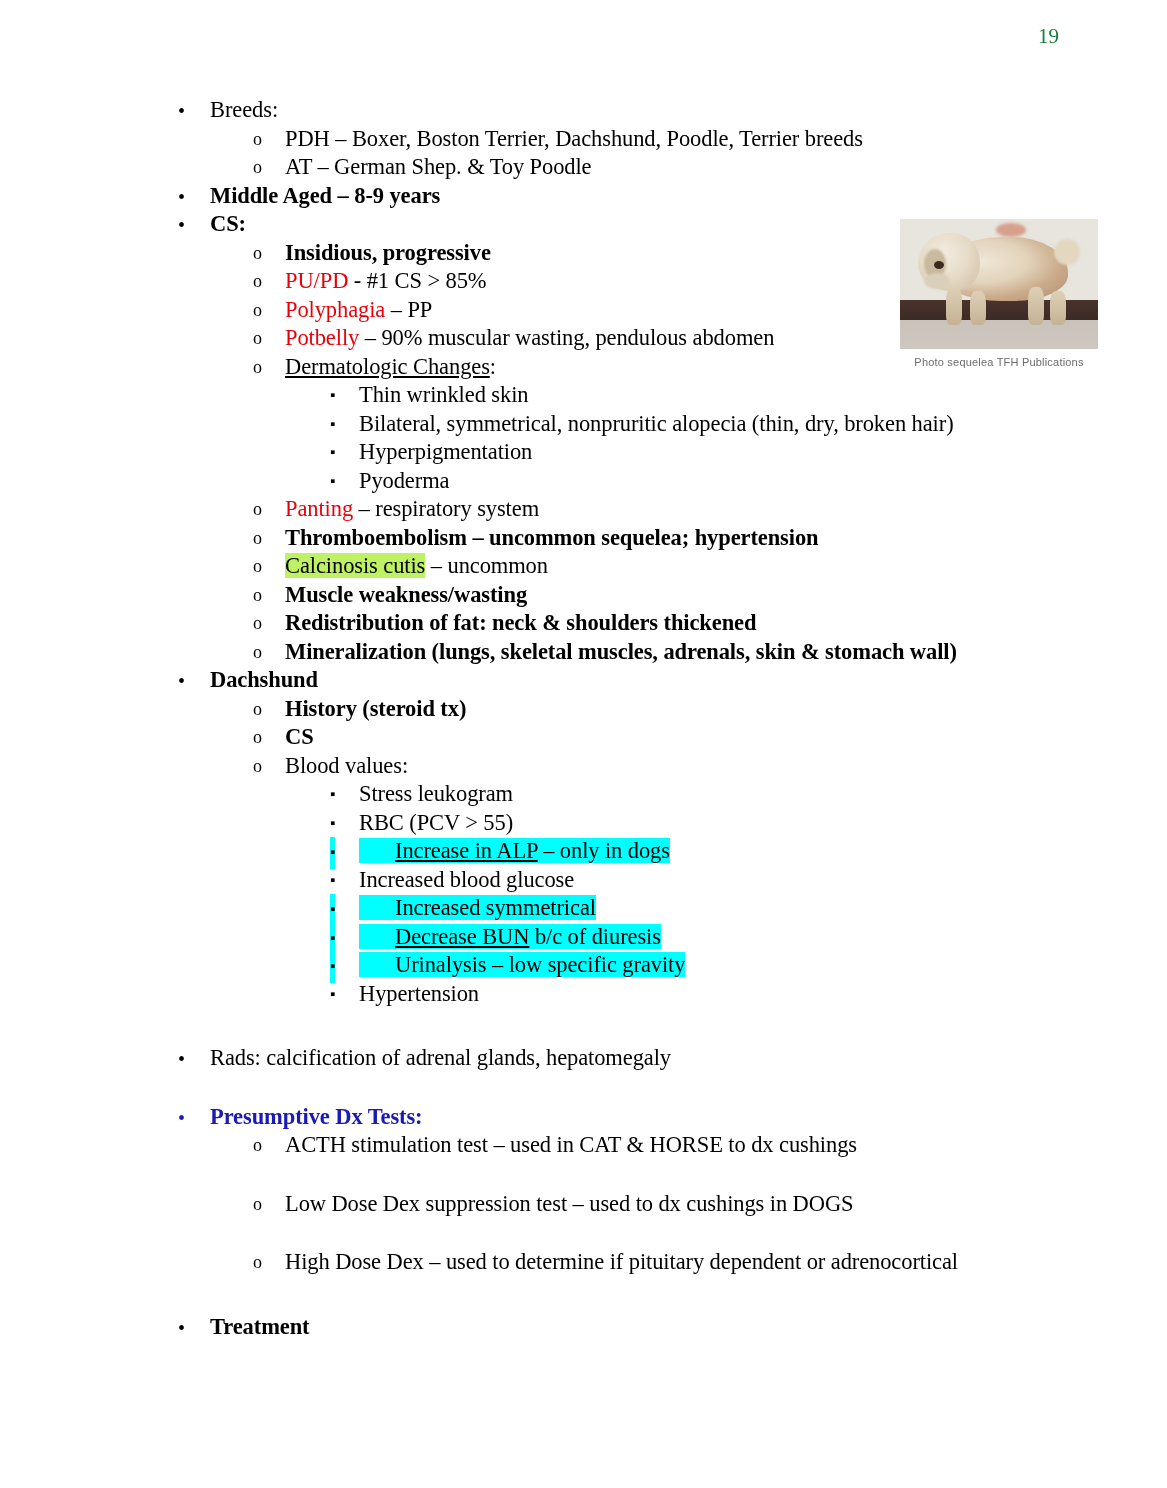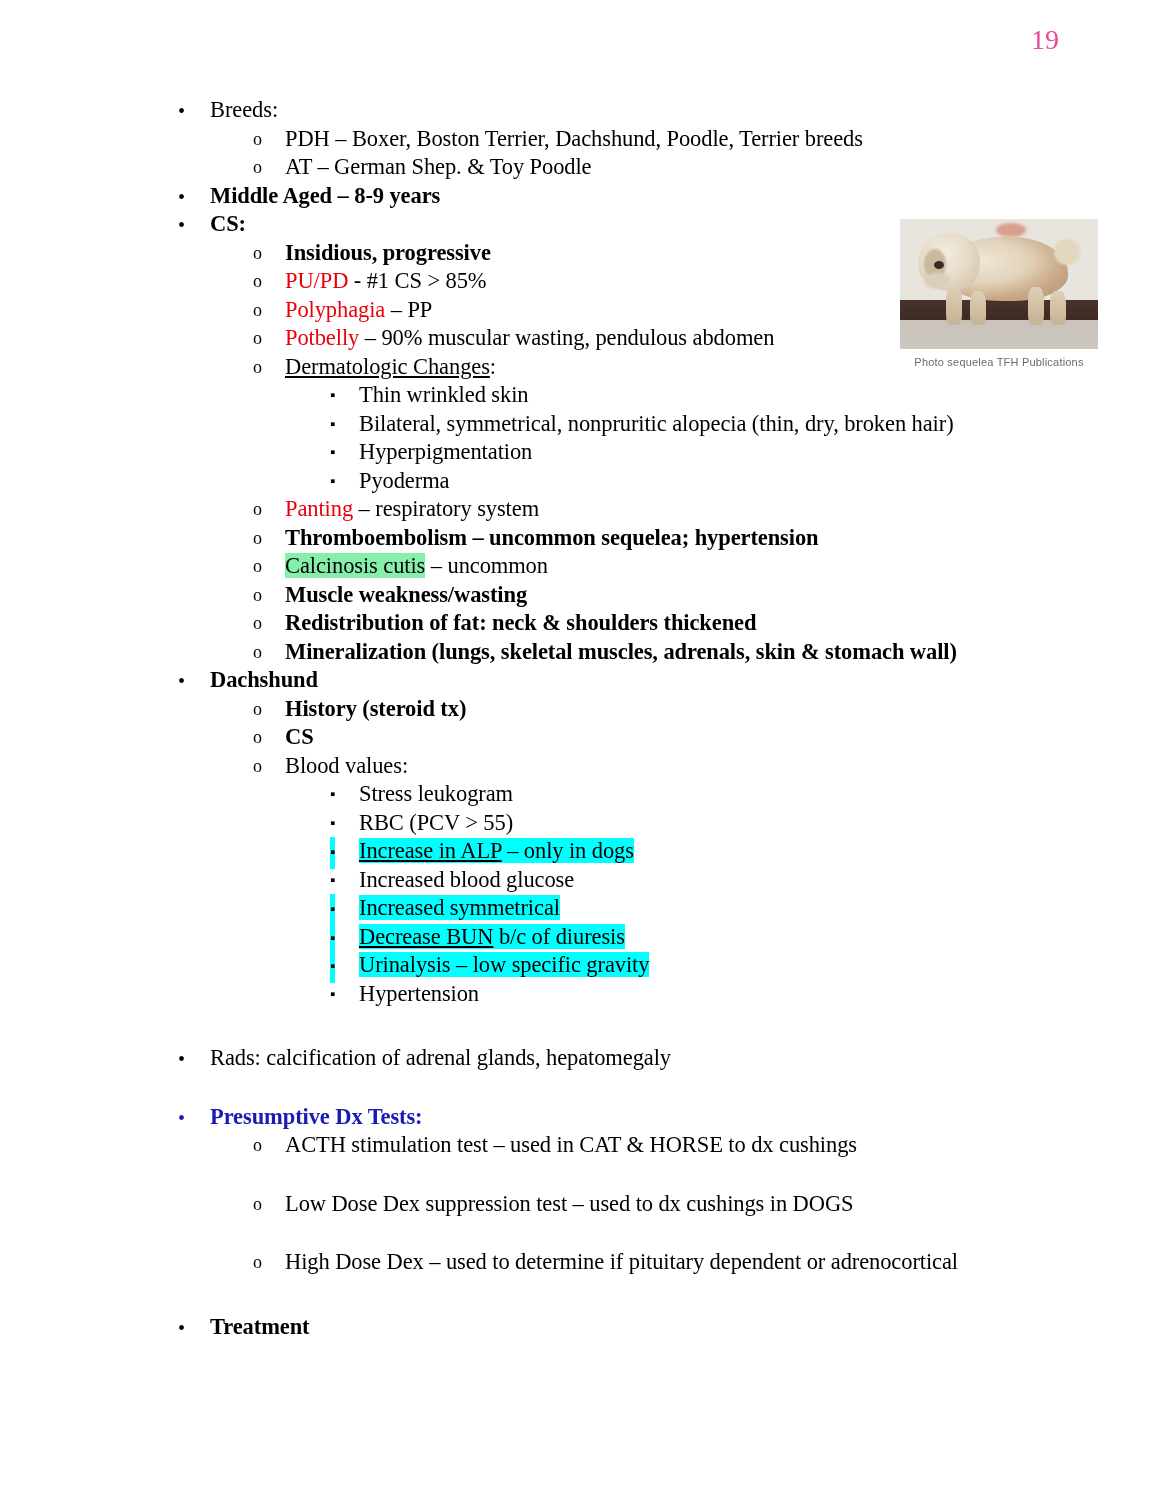--- a/index.html
+++ b/index.html
@@ -21,23 +21,23 @@
     width: 1167px;
     height: 1488px;
     background: #ffffff;
   }
 
   
   .page-number {
     position: absolute;
     top: 26px;
     right: 108px;
-    font-size: 28px;
+    font-size: 21px;
     line-height: 1;
-    color: #ec4899;
+    color: #15803d;
   }
 
   
   .content {
     position: absolute;
     left: 0;
     top: 96px;
     width: 1167px;
   }
 
@@ -87,25 +87,25 @@
     font-size: 15px;
     line-height: 28.5px;
   }
 
   
   .b     { font-weight: normal; }
   .nb    { font-weight: normal; }
   .u     { text-decoration: underline; text-underline-offset: 2px; }
   .red   { color: #e8000b; }
   .blue  { color: #1a1ab5; }
-  .hl    { background-color: #86efac; }
+  .hl    { background-color: #bef264; }
 
   
   .row.rowhl > .marker,
-  .row.rowhl > .txt > .hlseg { background-color: #00ffff; }
+  .row.rowhl > .txt > .hlseg { background-color: #00ffff; padding-left: 36px; }
   .row.rowhl > .marker { padding: 1px 0 2px 0; }
   .gap-md { height: 30px; }
   .gap-lg { height: 36px; }
 
   
   .figure {
     position: absolute;
     left: 900px;
     top: 219px;
     width: 198px;

